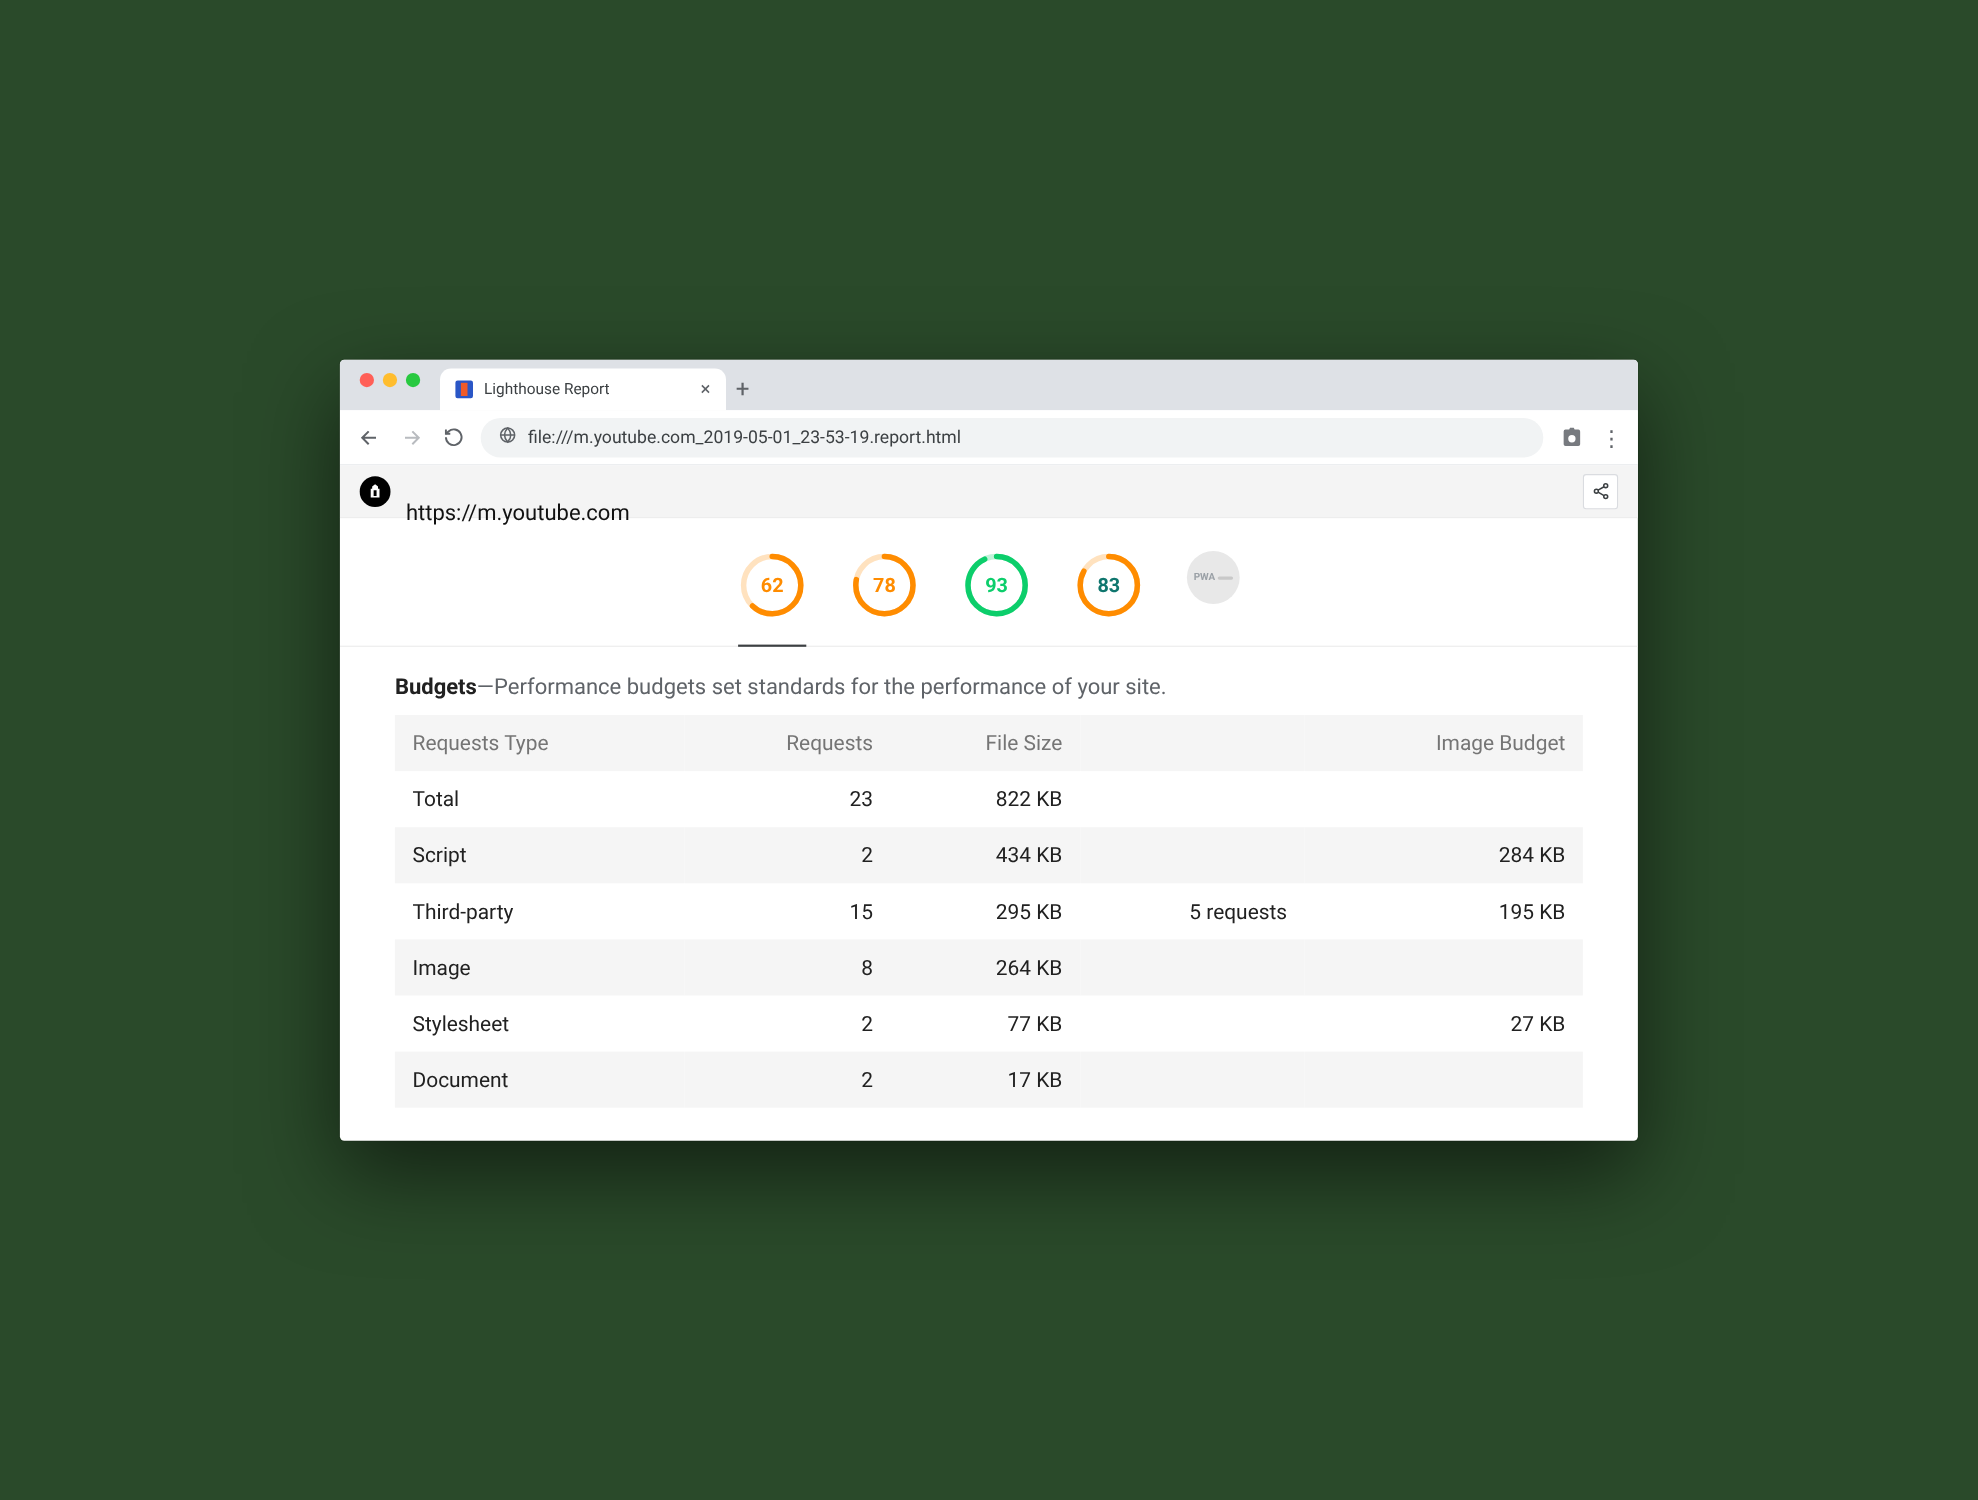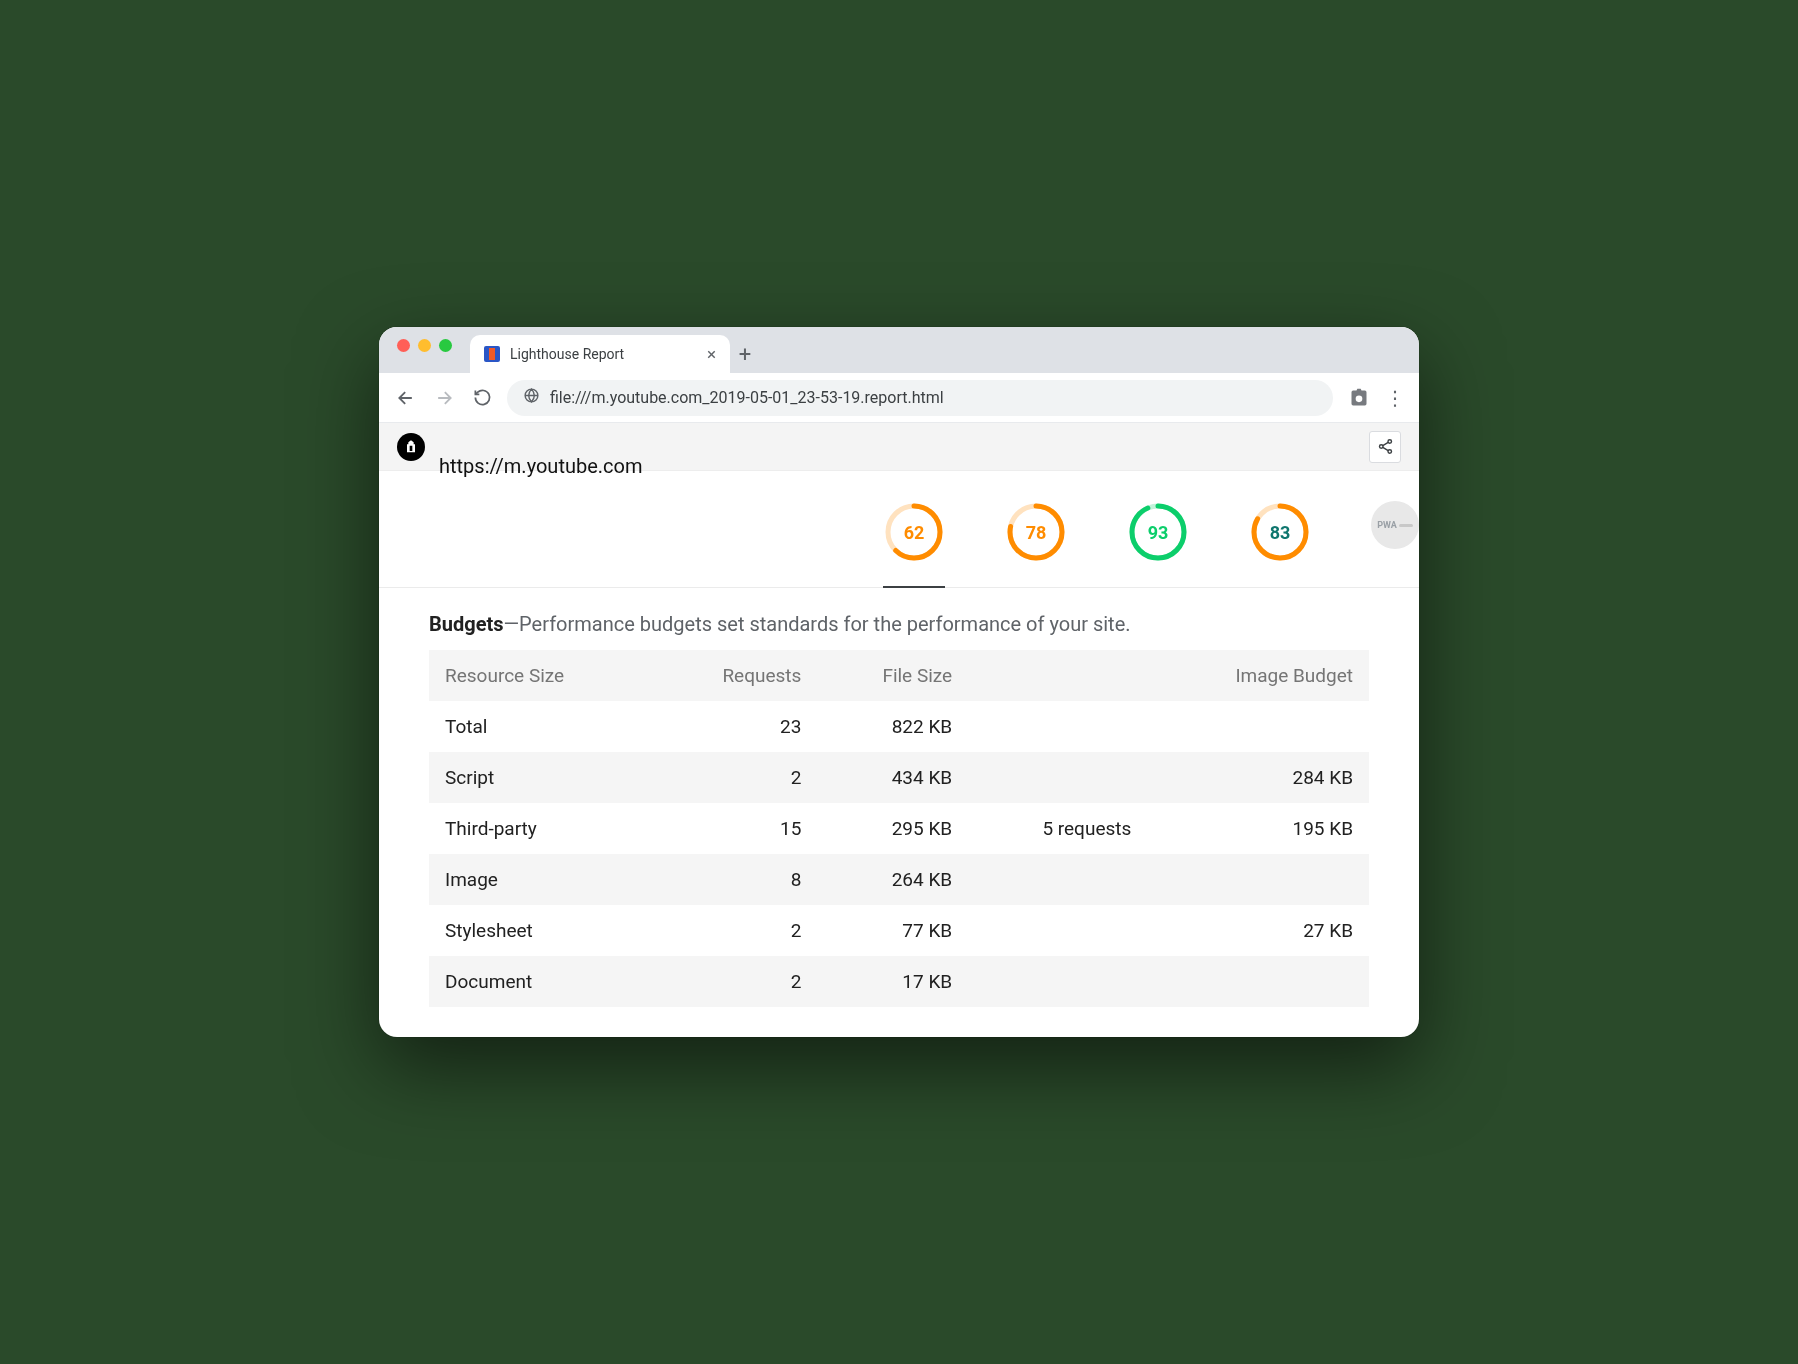--- a/index.html
+++ b/index.html
@@ -6,23 +6,23 @@
   body {
     font-family: -apple-system, BlinkMacSystemFont, "Segoe UI", Roboto, Helvetica, Arial, sans-serif;
     background: #2a4a2a;
     display: flex;
     align-items: center;
     justify-content: center;
     min-height: 100vh;
     padding: 40px;
   }
   .window {
-    width: 1040px;
+    width: 1180px;
     background: #fff;
-    border-radius: 18px;
+    border-radius: 4px;
     overflow: hidden;
     box-shadow: 0 30px 80px rgba(0,0,0,0.55), 0 0 0 1px rgba(0,0,0,0.08);
   }
   
   .tab-strip {
     background: #dee1e6;
     height: 46px;
     display: flex;
     align-items: flex-end;
     padding-left: 10px;
@@ -72,21 +72,21 @@
     background:#f4f4f4; height:48px; display:flex; align-items:center;
     padding:0 18px; gap:14px; border-bottom:1px solid #ededed;
     justify-content:space-between;
   }
   .lh-header-left{display:flex;align-items:center;gap:14px;}
   .lh-logo{width:28px;height:28px;border-radius:50%;background:#000;display:flex;align-items:center;justify-content:center;}
   .lh-url{font-size:20px;color:#111;margin-top:39px;}
   .share-btn{width:32px;height:32px;border:1px solid #dadce0;border-radius:3px;display:flex;align-items:center;justify-content:center;color:#3c4043;background:#fff;cursor:pointer;}
   
   .gauges{
-    display:flex; justify-content:flex-end; gap:60px; padding:30px 0 24px;
+    display:flex; justify-content:center; gap:40px; padding:30px 0 24px;
     border-bottom:1px solid #ebebeb;
   }
   .gauge-wrap{display:flex;flex-direction:column;align-items:center;}
   .gauge{position:relative;width:62px;height:62px;}
   .gauge svg{transform:rotate(-90deg);}
   .gauge-text{position:absolute;inset:0;display:flex;align-items:center;justify-content:center;font-weight:700;font-size:18px;}
   .gauge-active{border-bottom:2px solid #3c4043;padding-bottom:18px;margin-bottom:-25px;}
   .pwa-badge{width:48px;height:48px;border-radius:50%;background:#e8e8e8;display:flex;align-items:center;justify-content:center;font-size:9px;font-weight:700;color:#9aa0a6;flex-direction:row;gap:2px;}
   .pwa-dash{width:14px;height:3px;background:#c8c8c8;border-radius:2px;}
   
@@ -208,21 +208,21 @@
       </div>
     </div>
 
   <div class="content">
     <p class="budgets-title">
       <b>Budgets</b><span>—Performance budgets set standards for the performance of your site.</span>
     </p>
     <table class="budgets">
       <thead>
         <tr>
-          <th>Resource Size</th>
+          <th>Requests Type</th>
           <th class="r">Requests</th>
           <th class="r">File Size</th>
           <th class="r"></th>
           <th class="r">Image Budget</th>
         </tr>
       </thead>
       <tbody id="budget-rows">
           <tr>
             <td>Total</td>
             <td class="r">23</td>

